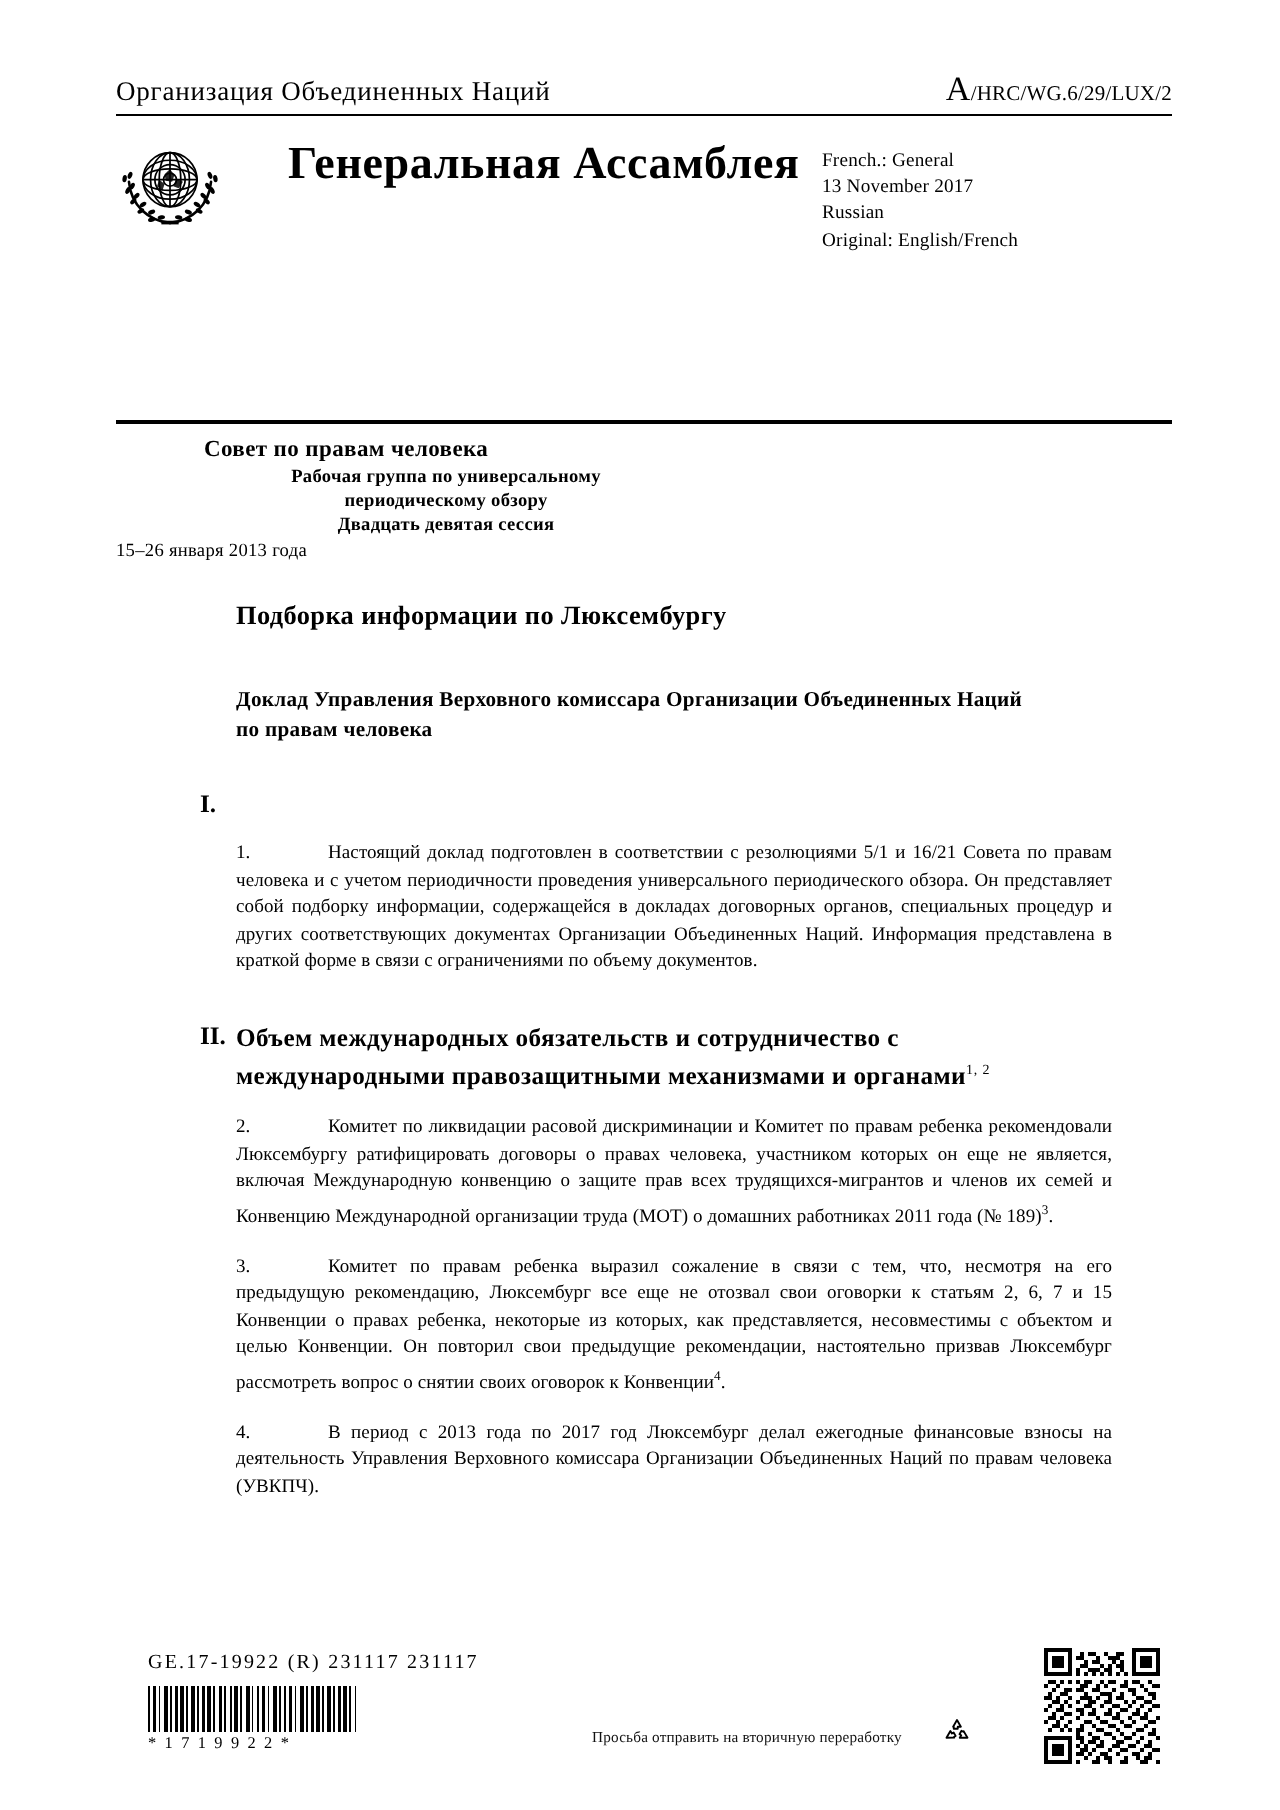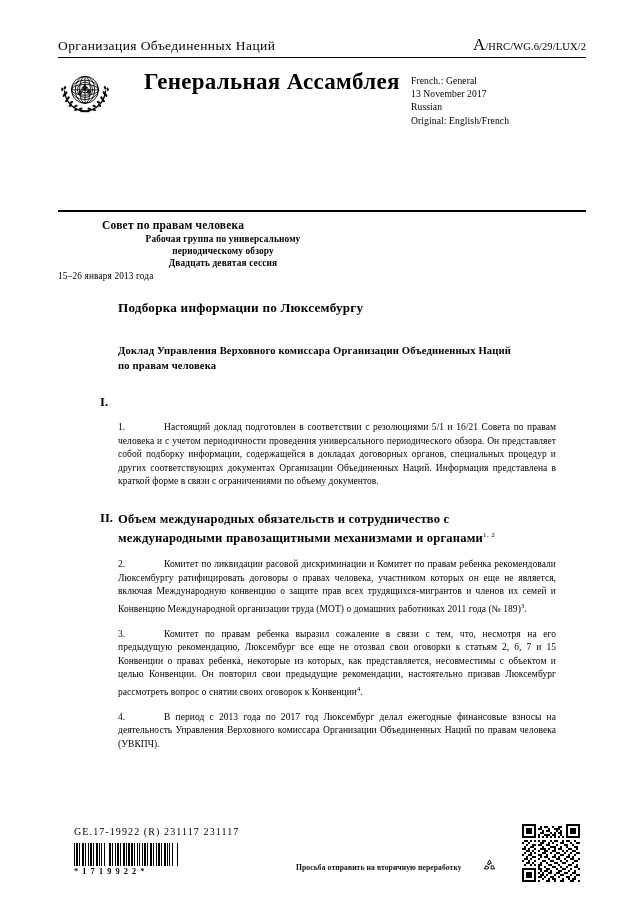--- a/index.html
+++ b/index.html
@@ -200,21 +200,20 @@
     padding-left: 16px;
   }
   .gecode {
     font-size: 10px;
     letter-spacing: 1.1px;
     font-family: "Liberation Serif", "DejaVu Serif", serif;
     margin-bottom: 6px;
   }
   .barcode-wrap {
     width: 104px;
-    font-weight: bold;
   }
   .barcode-bars {
     height: 23px;
     width: 104px;
     background-image: repeating-linear-gradient(
       to right,
       #000 0px, #000 1.2px, #fff 1.2px, #fff 2.4px,
       #000 2.4px, #000 4.2px, #fff 4.2px, #fff 5.4px,
       #000 5.4px, #000 6.2px, #fff 6.2px, #fff 8.1px,
       #000 8.1px, #000 10.0px, #fff 10.0px, #fff 11.0px,
@@ -228,21 +227,20 @@
     font-family: "Liberation Serif", "DejaVu Serif", serif;
   }
 
   .recycle-line {
     position: absolute;
     left: 296px;
     top: 858px;
     display: flex;
     align-items: center;
     gap: 20px;
-    font-weight: bold;
   }
   .recycle-text {
     font-size: 7.6px;
     letter-spacing: 0.1px;
     color: #111;
   }
   .qr {
     position: absolute;
     left: 522px;
     top: 824px;

